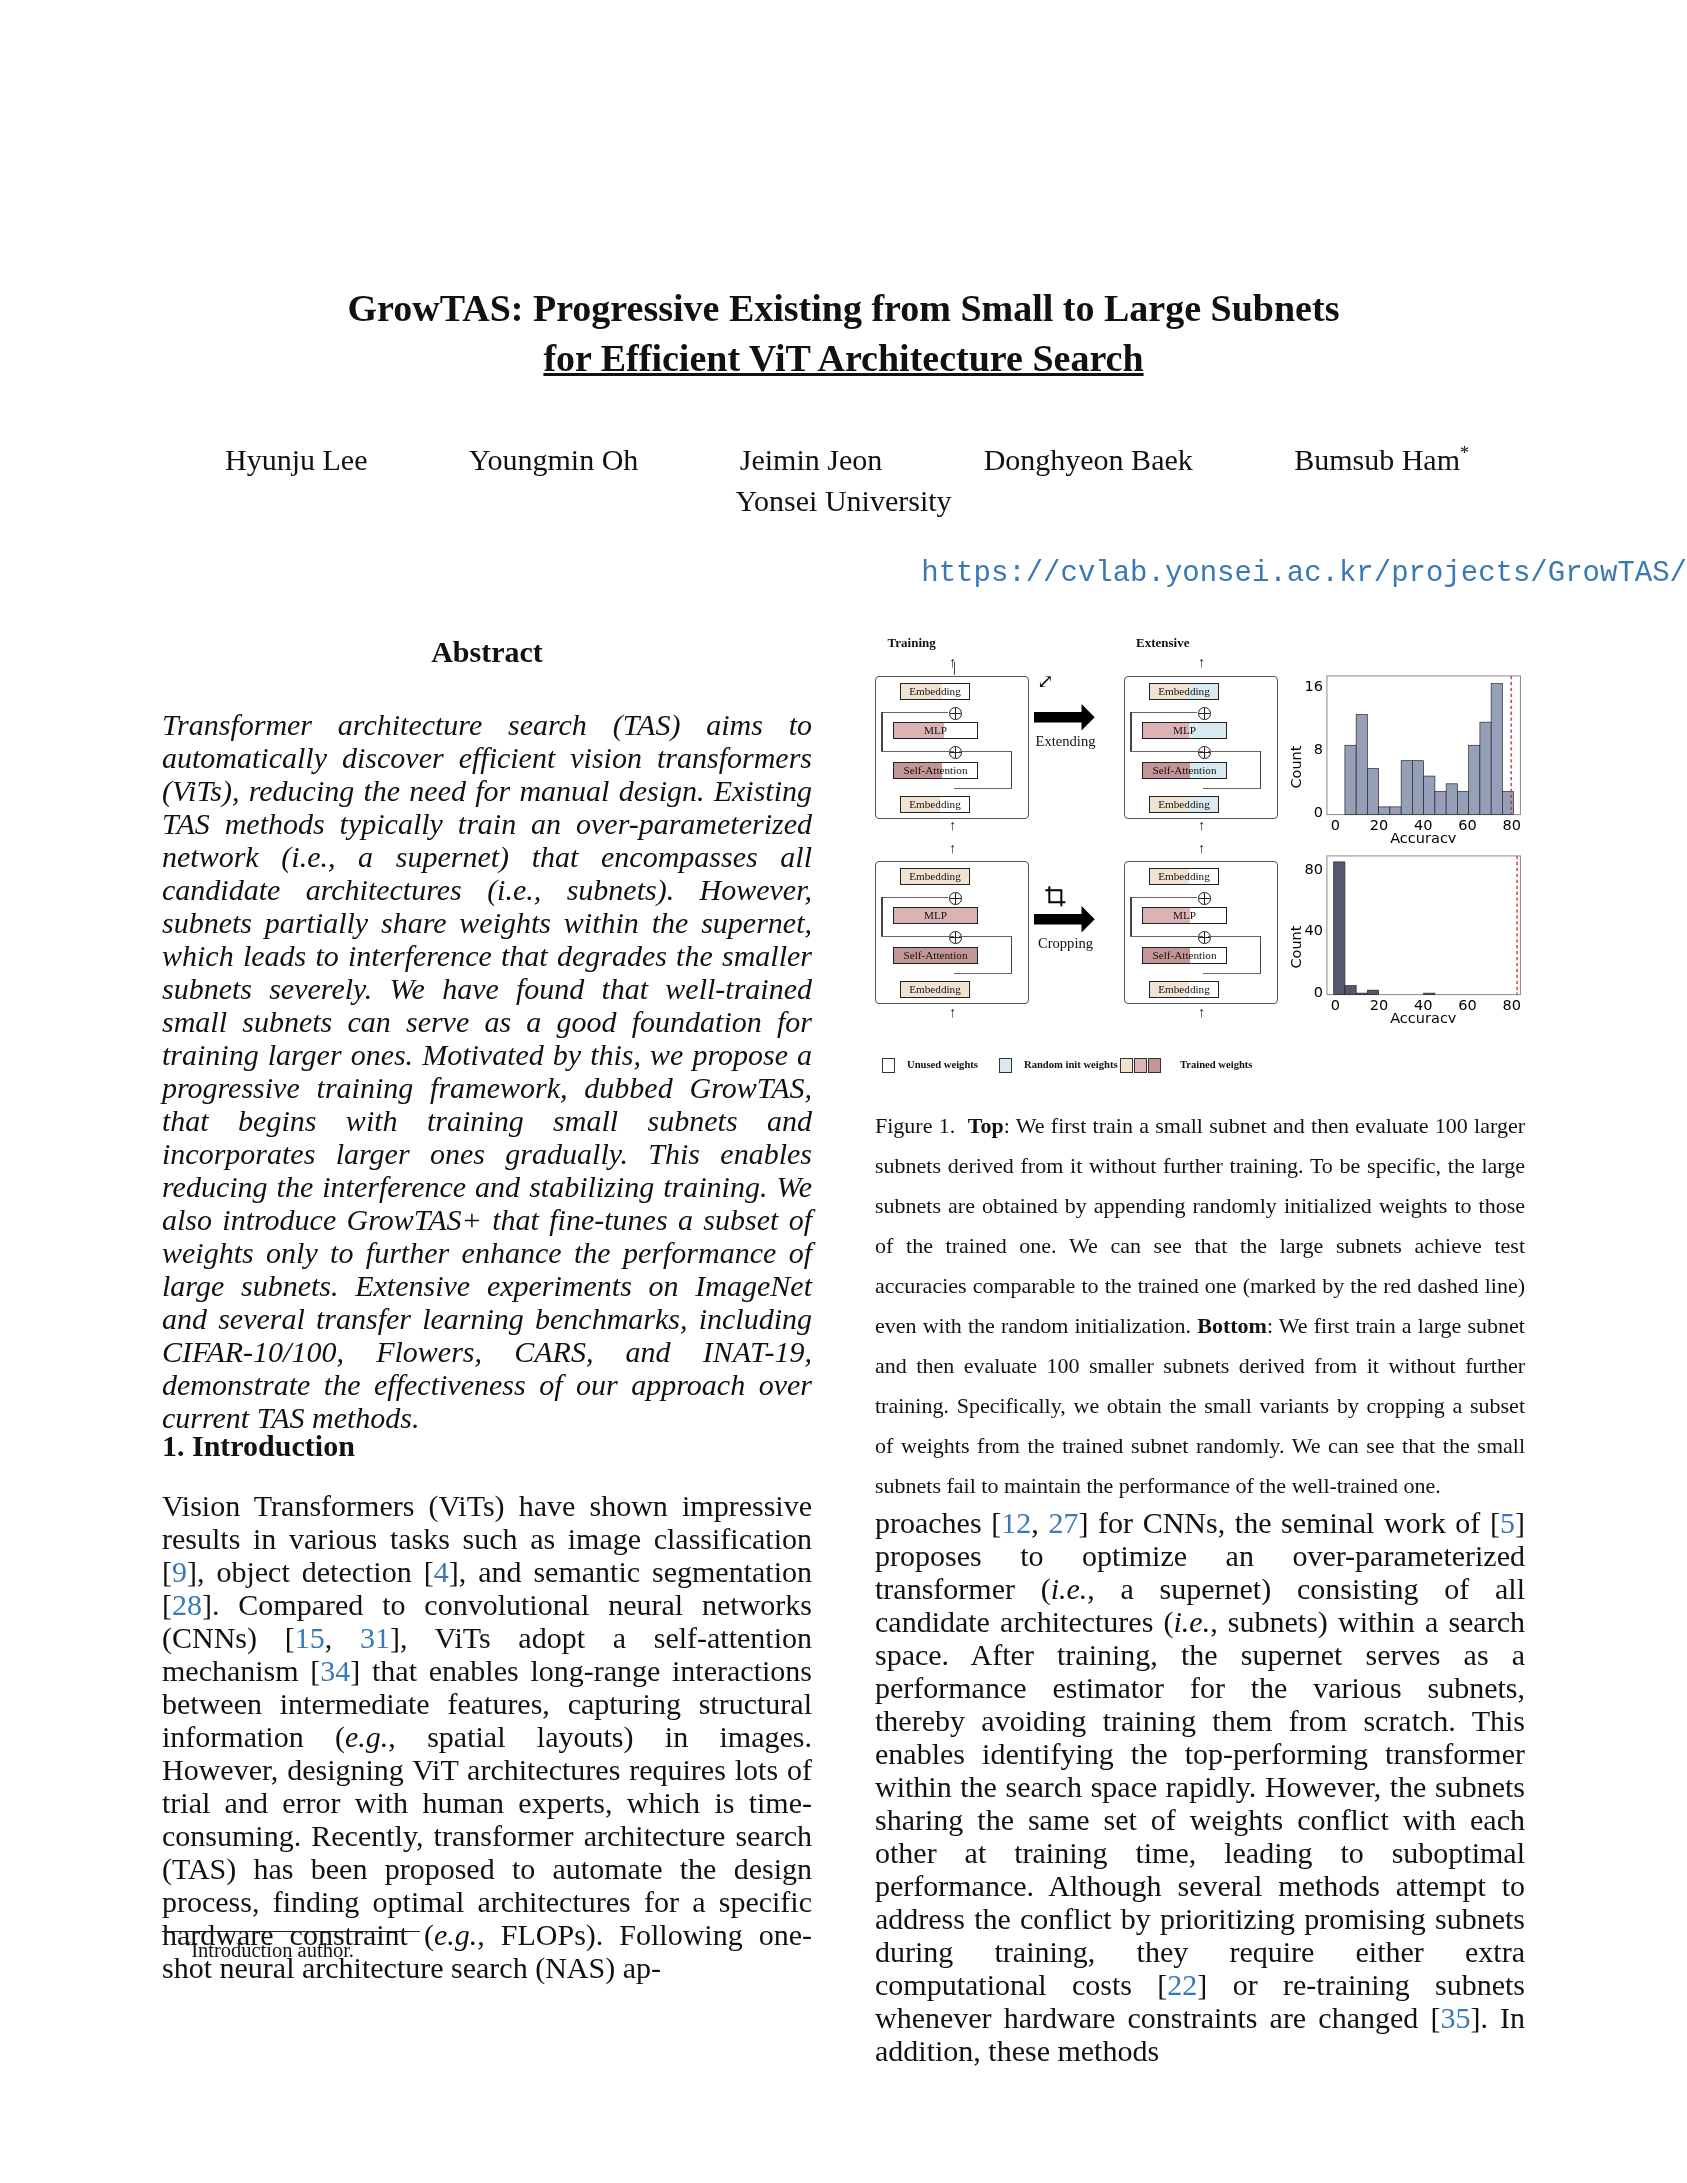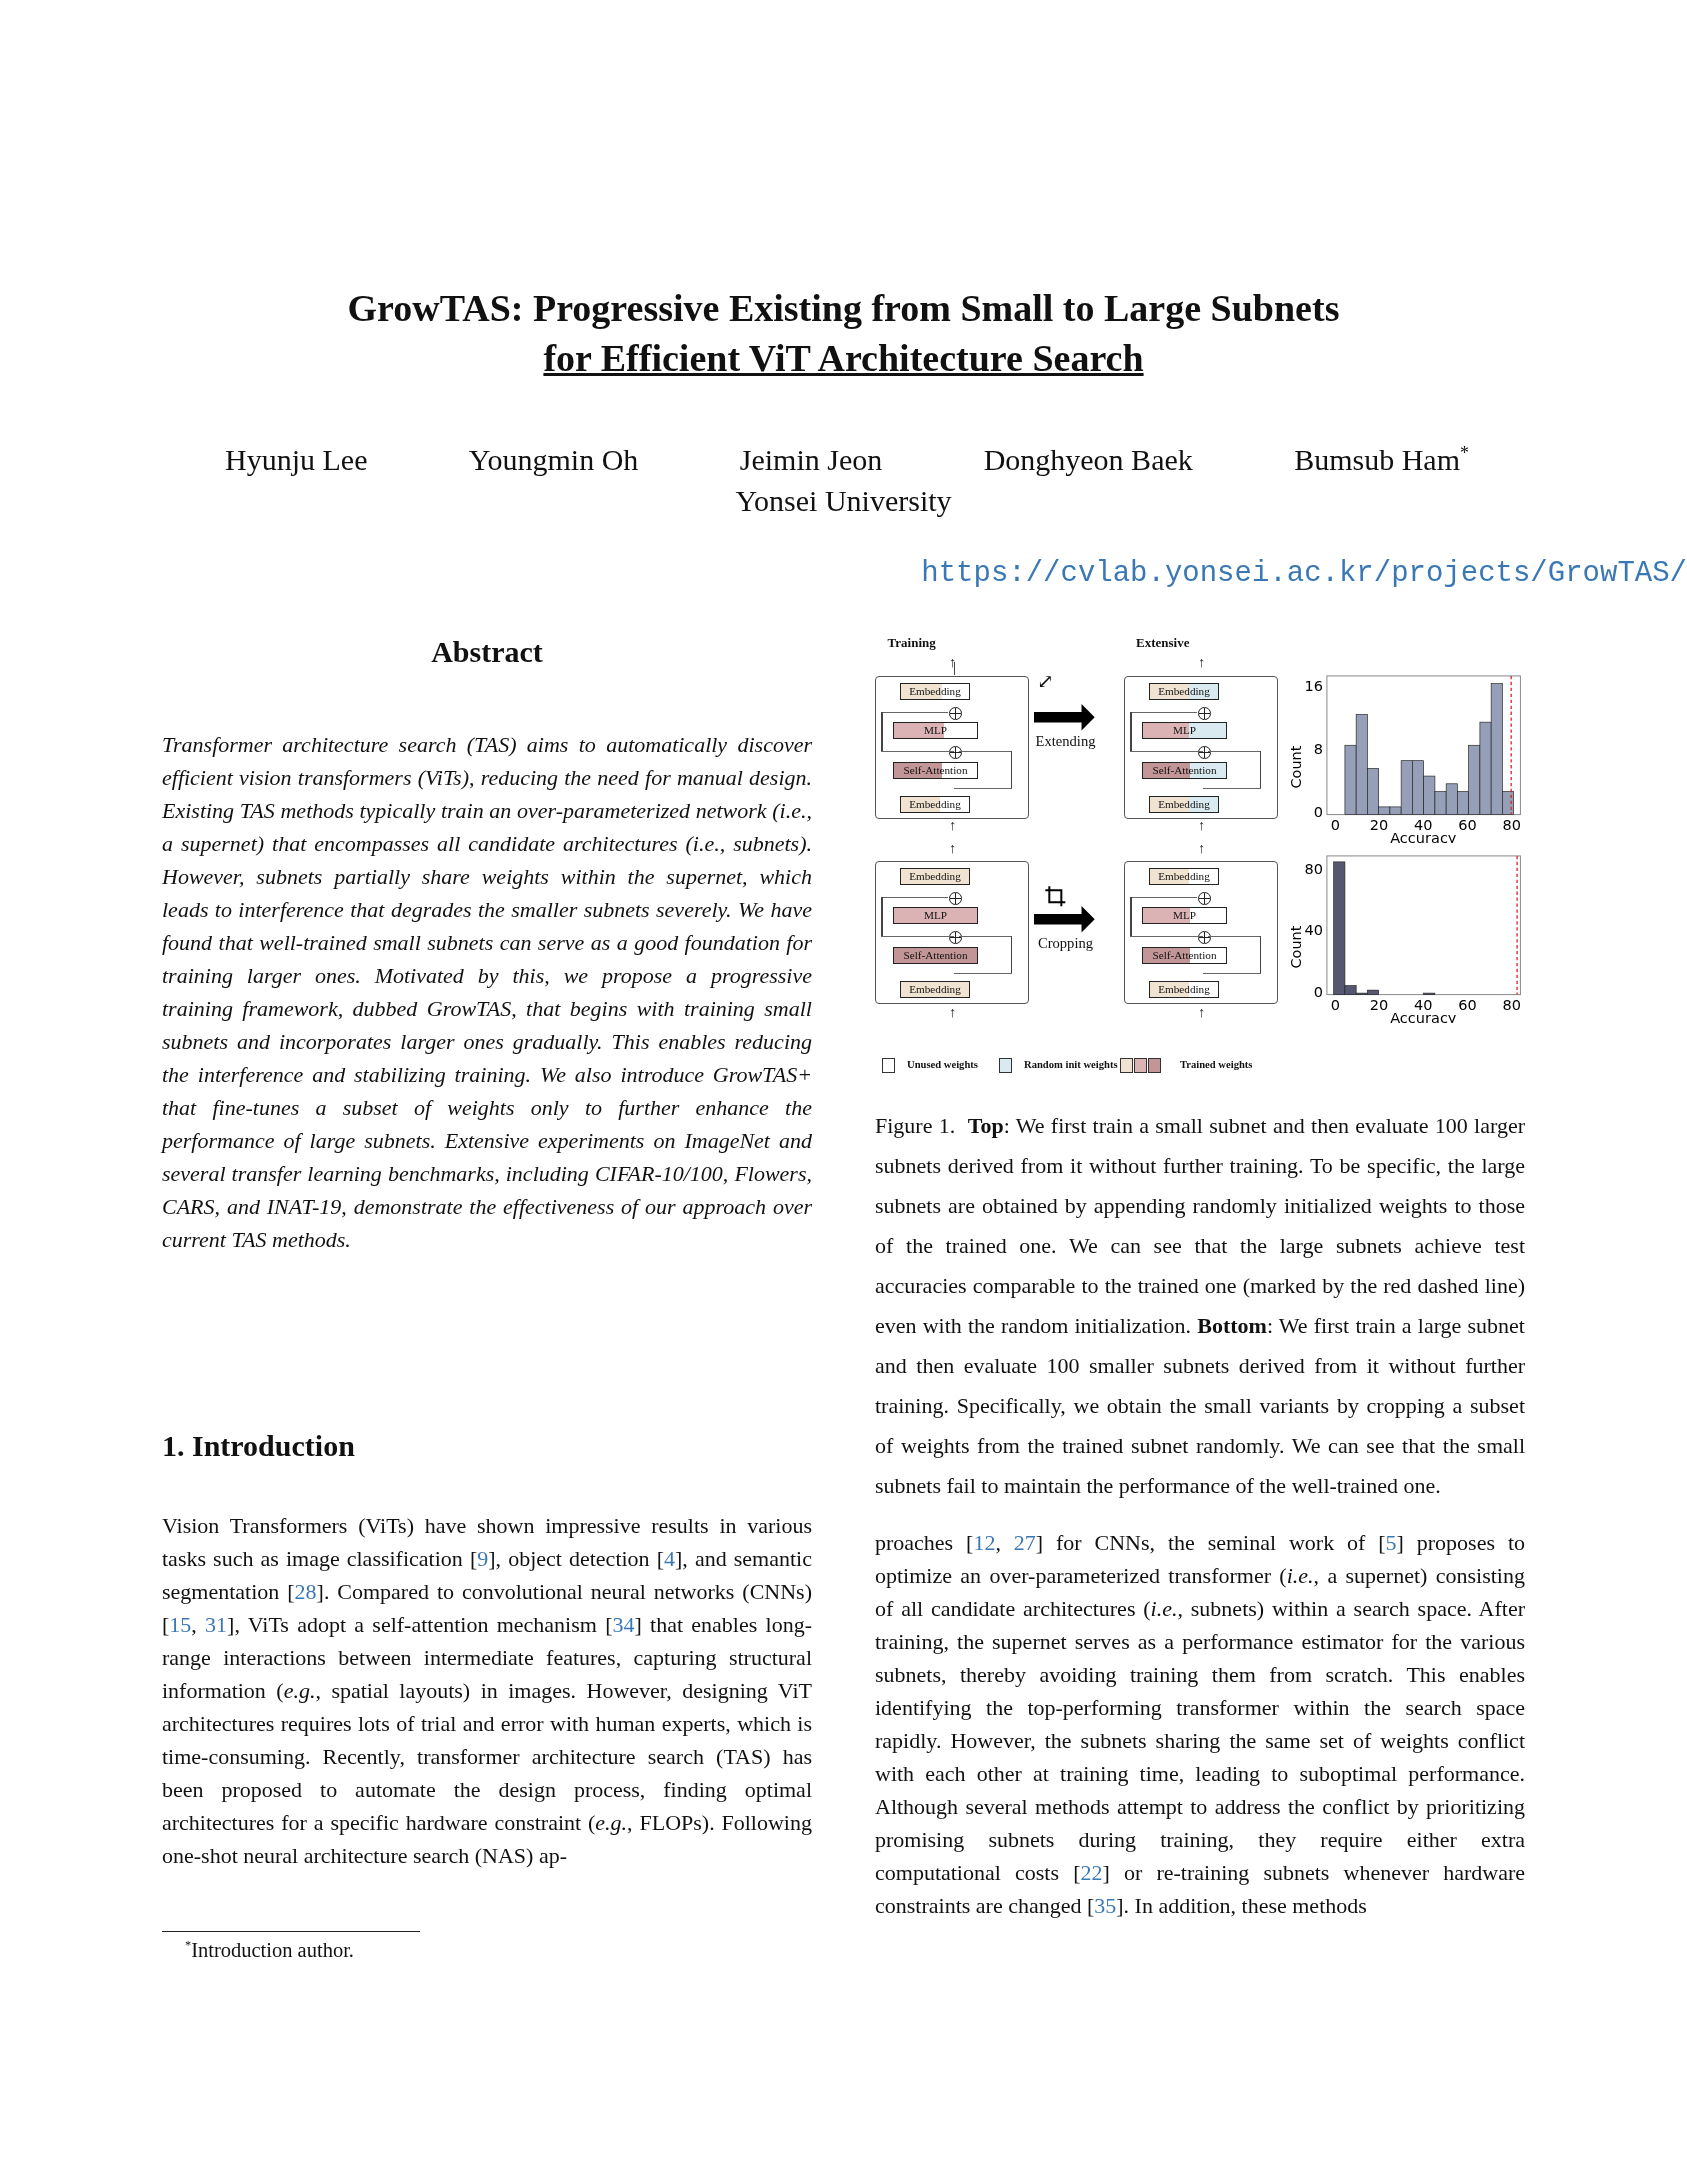--- a/index.html
+++ b/index.html
@@ -6,21 +6,21 @@
   body { width:1687px; height:2183px; position:relative; overflow:hidden;
          font-family:"Liberation Serif","DejaVu Serif",serif; color:#111; }
   .abs { position:absolute; }
   .title { left:0; width:1687px; text-align:center; font-weight:bold; font-size:38px; line-height:50px; }
   .authors { left:225px; width:1244px; top:443px; display:flex; justify-content:space-between; font-size:30px; }
   .aff { left:0; width:1687px; top:484px; text-align:center; font-size:30px; }
   .url { left:0; width:1687px; top:523px; text-align:right; font-family:"Liberation Mono","DejaVu Sans Mono",monospace; font-size:29px; color:#3a78b5;margin-top:34px; }
   .url a { color:#3a78b5; text-decoration:none; }
   sup { font-size:0.6em; }
   .h-abstract { left:162px; width:650px; top:635px; text-align:center; font-weight:bold; font-size:30px; }
-  .col { width:650px; font-size:22px; line-height:33px; text-align:justify; hyphens:manual;margin-top:20px; }
+  .col { width:650px; font-size:30px; line-height:33px; text-align:justify; hyphens:manual; }
   .abstract-body { left:162px; top:708px; font-style:italic; }
   .h-intro { left:162px; top:1429px; font-weight:bold; font-size:30px; }
   .intro-left { left:162px; top:1489px; }
   .intro-right { left:875px; top:1506px; }
   .cite { color:#3a78b5; }
   .footrule { left:162px; top:1931px; width:258px; height:1.3px; background:#222; }
   .footnote { left:185px; top:1938px; font-size:20.5px; }
   .caption { left:875px; top:1106px; width:650px; font-size:22px; line-height:40px; text-align:justify; }
 
   

